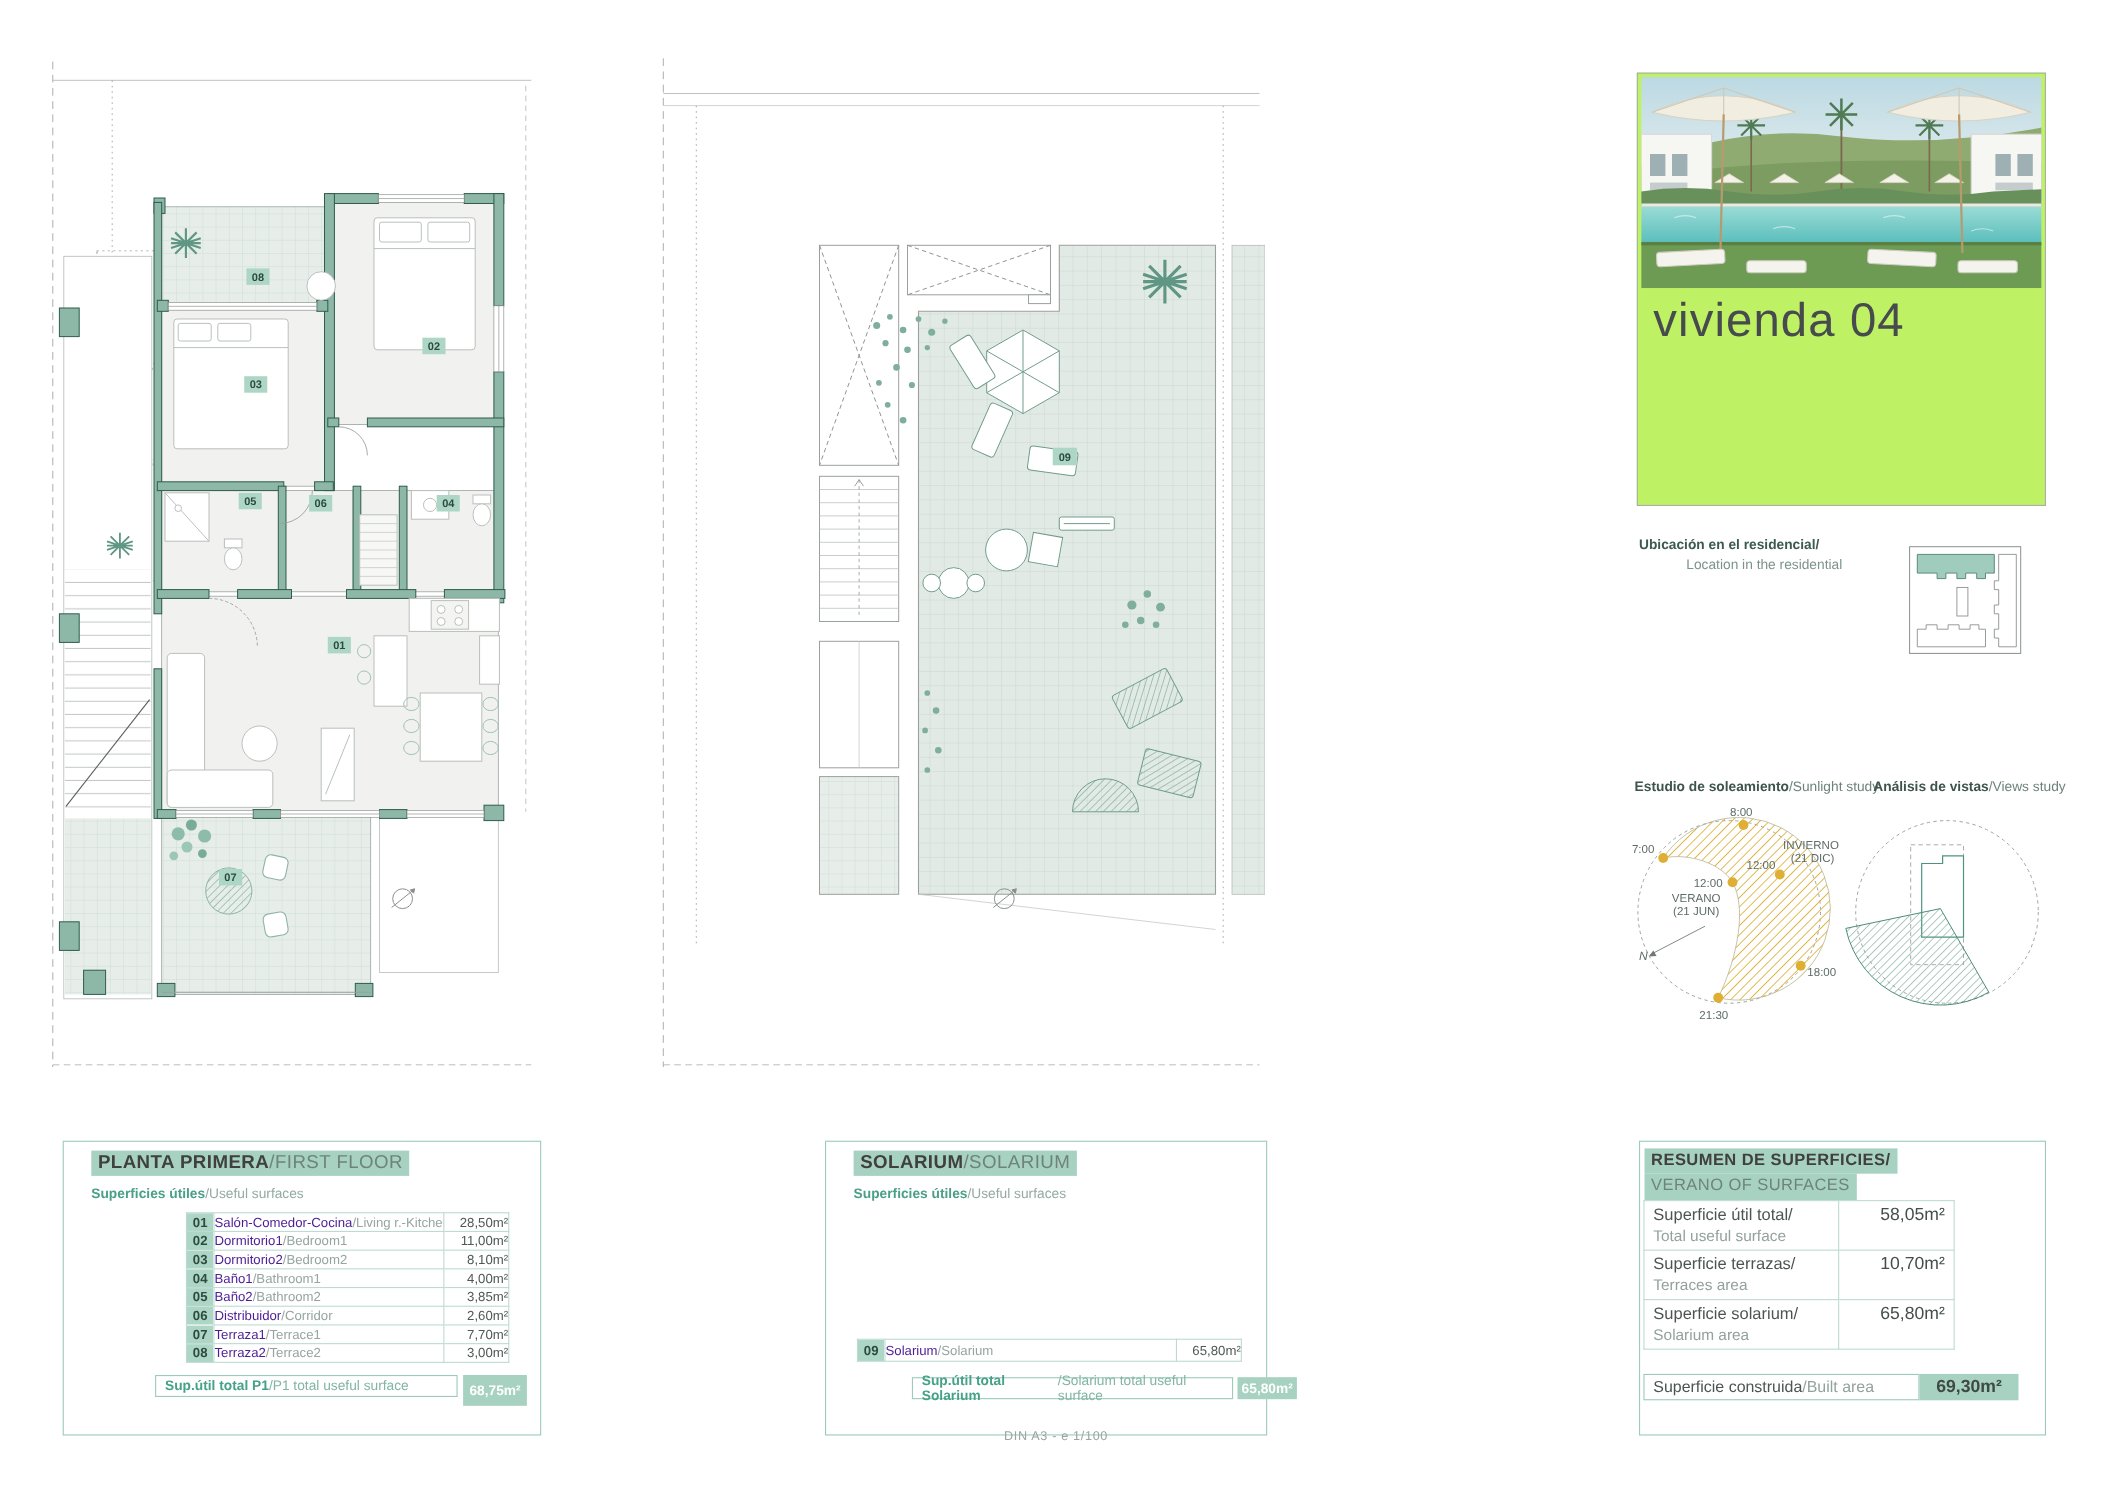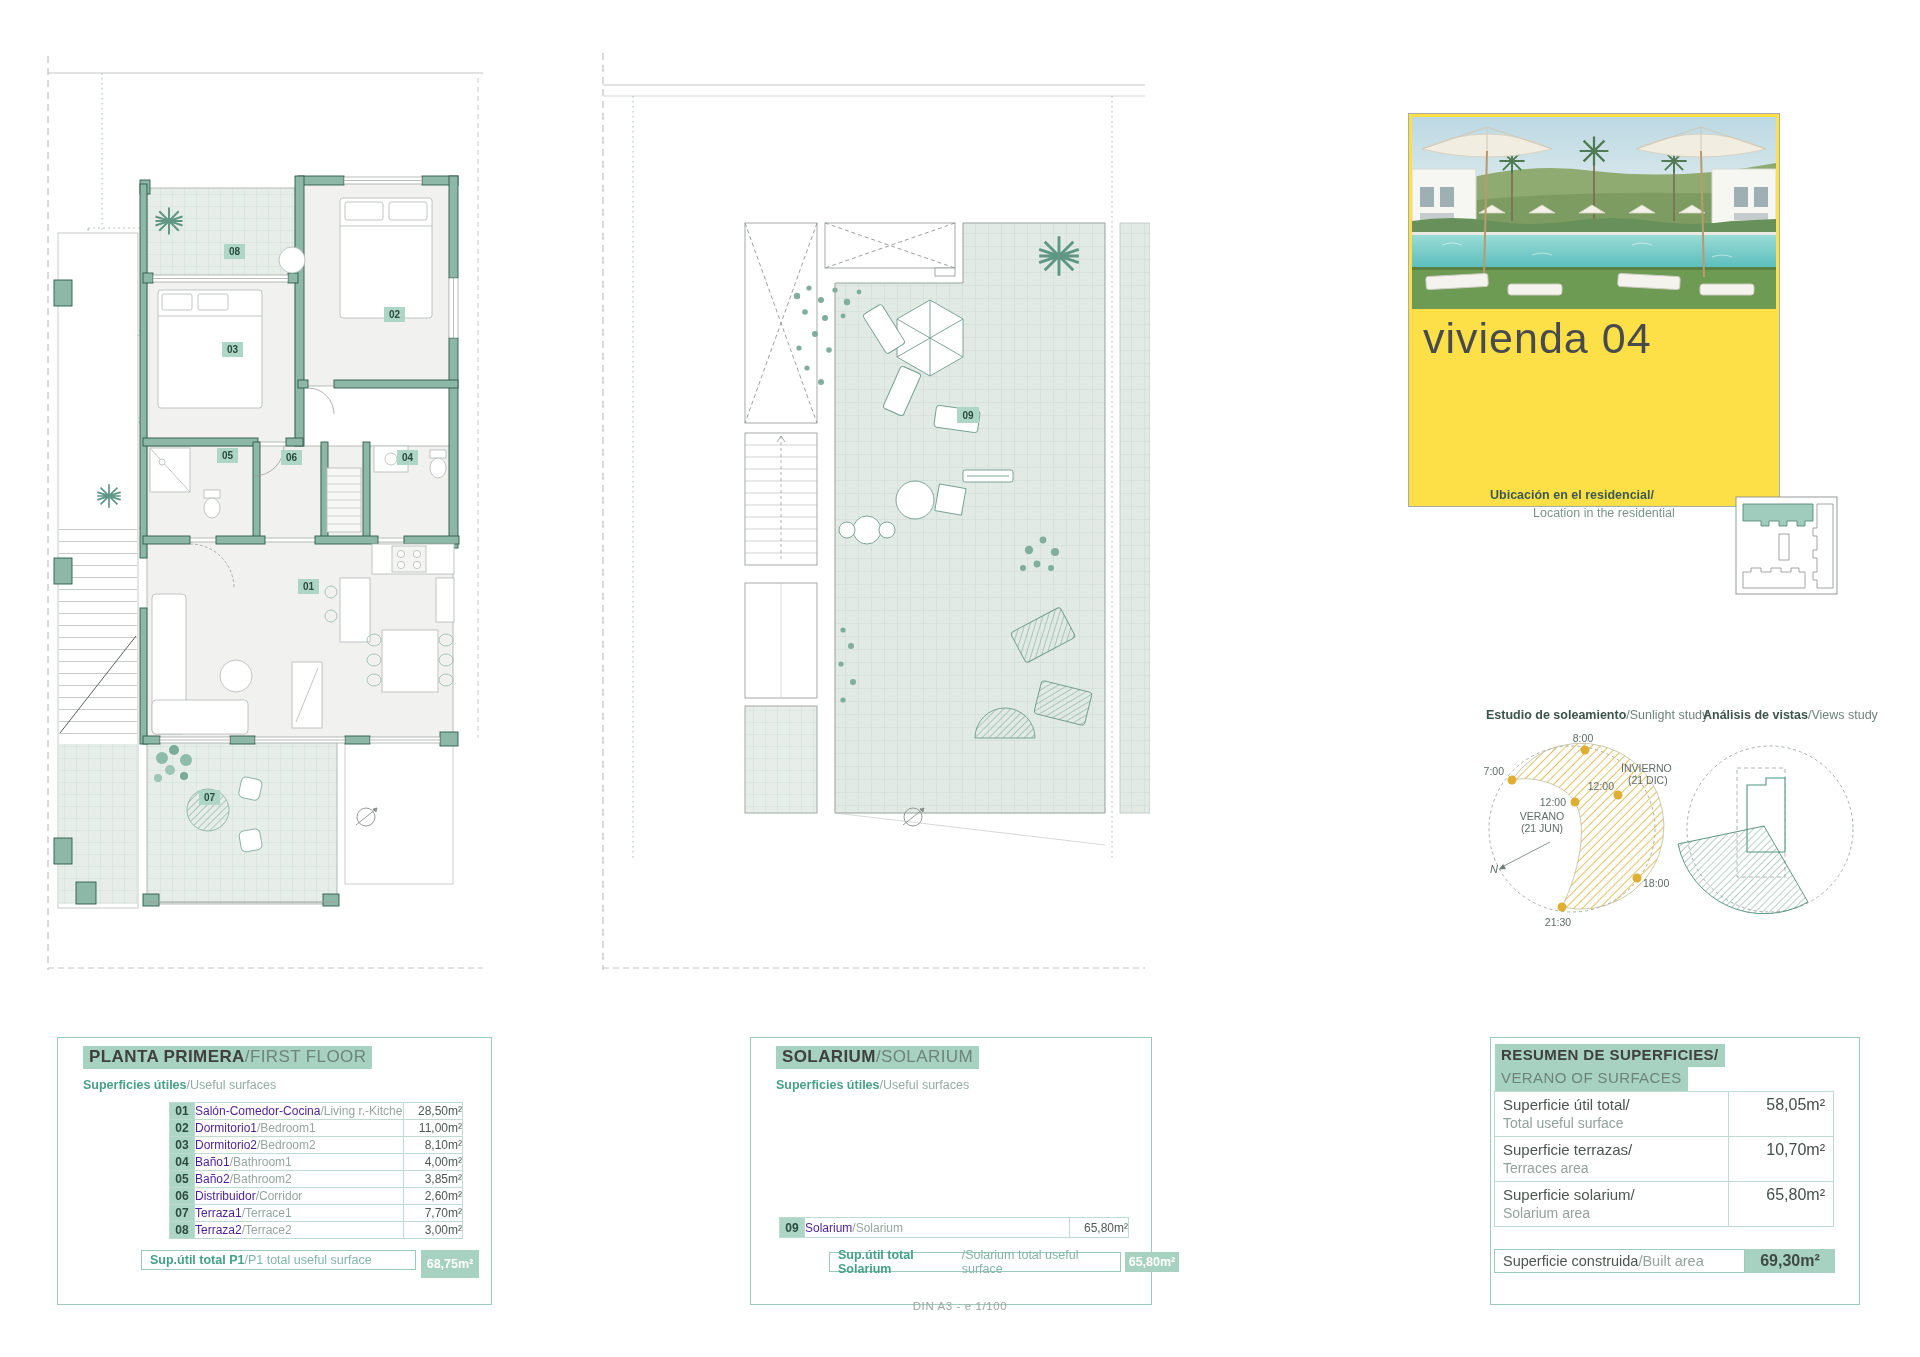--- a/index.html
+++ b/index.html
@@ -342,21 +342,21 @@
     <text x="383" y="381">09</text>
   </g>
 
   <g fill="none" stroke="#8a8f8c" stroke-width="0.9">
     <circle cx="328" cy="779" r="9"></circle>
     <line x1="318" y1="787" x2="338" y2="771"></line>
     <path d="M335 771 L339 770 L338 774 Z" fill="#8a8f8c"></path>
   </g>
 </svg>
 
-<div class="abs" style="left:1408px;top:66px;width:372px;height:394px;border:1px solid #a9aeab;background:#fde047;box-sizing:border-box;margin-top:47px;">
+<div class="abs" style="left:1488px;top:66px;width:372px;height:394px;border:1px solid #a9aeab;background:#bef264;box-sizing:border-box;">
   <svg style="position:absolute;left:3px;top:3px;" width="364" height="192" viewBox="0 0 364 192">
     <defs>
       <linearGradient id="sky" x1="0" y1="0" x2="0" y2="1">
         <stop offset="0" stop-color="#bcd9e3"></stop>
           <stop offset="1" stop-color="#eef3f2"></stop>
       </linearGradient>
       <linearGradient id="pool" x1="0" y1="0" x2="0" y2="1">
         <stop offset="0" stop-color="#9adbd6"></stop>
           <stop offset="1" stop-color="#58bdbb"></stop>
       </linearGradient>
@@ -554,21 +554,21 @@
     <div style="width:4px;"></div>
     <div class="total-val" style="width:54px;height:20px;">65,80m²</div>
   </div>
 </div>
 
 <div class="panel" style="left:1490px;top:1037px;width:368px;height:266px;">
   <div class="abs" style="left:4px;top:6px;font-size:15px;line-height:1.35;">
     <span class="hl t-es">RESUMEN DE SUPERFICIES/</span><br>
     <span class="hl t-en">VERANO OF SURFACES</span>
   </div>
-  <table class="sum" style="left:3px;top:53px;width:340px;">
+  <table class="sum" style="left:3px;top:53px;width:283px;">
     <tbody>
         <tr style="height:45px;">
       <td>
             <span class="sum-es">Superficie útil total/</span>
             <span class="sum-en">Total useful surface</span>
           </td>
       <td class="sum-val">58,05m²</td>
     </tr>
     <tr style="height:45px;">
       <td>

